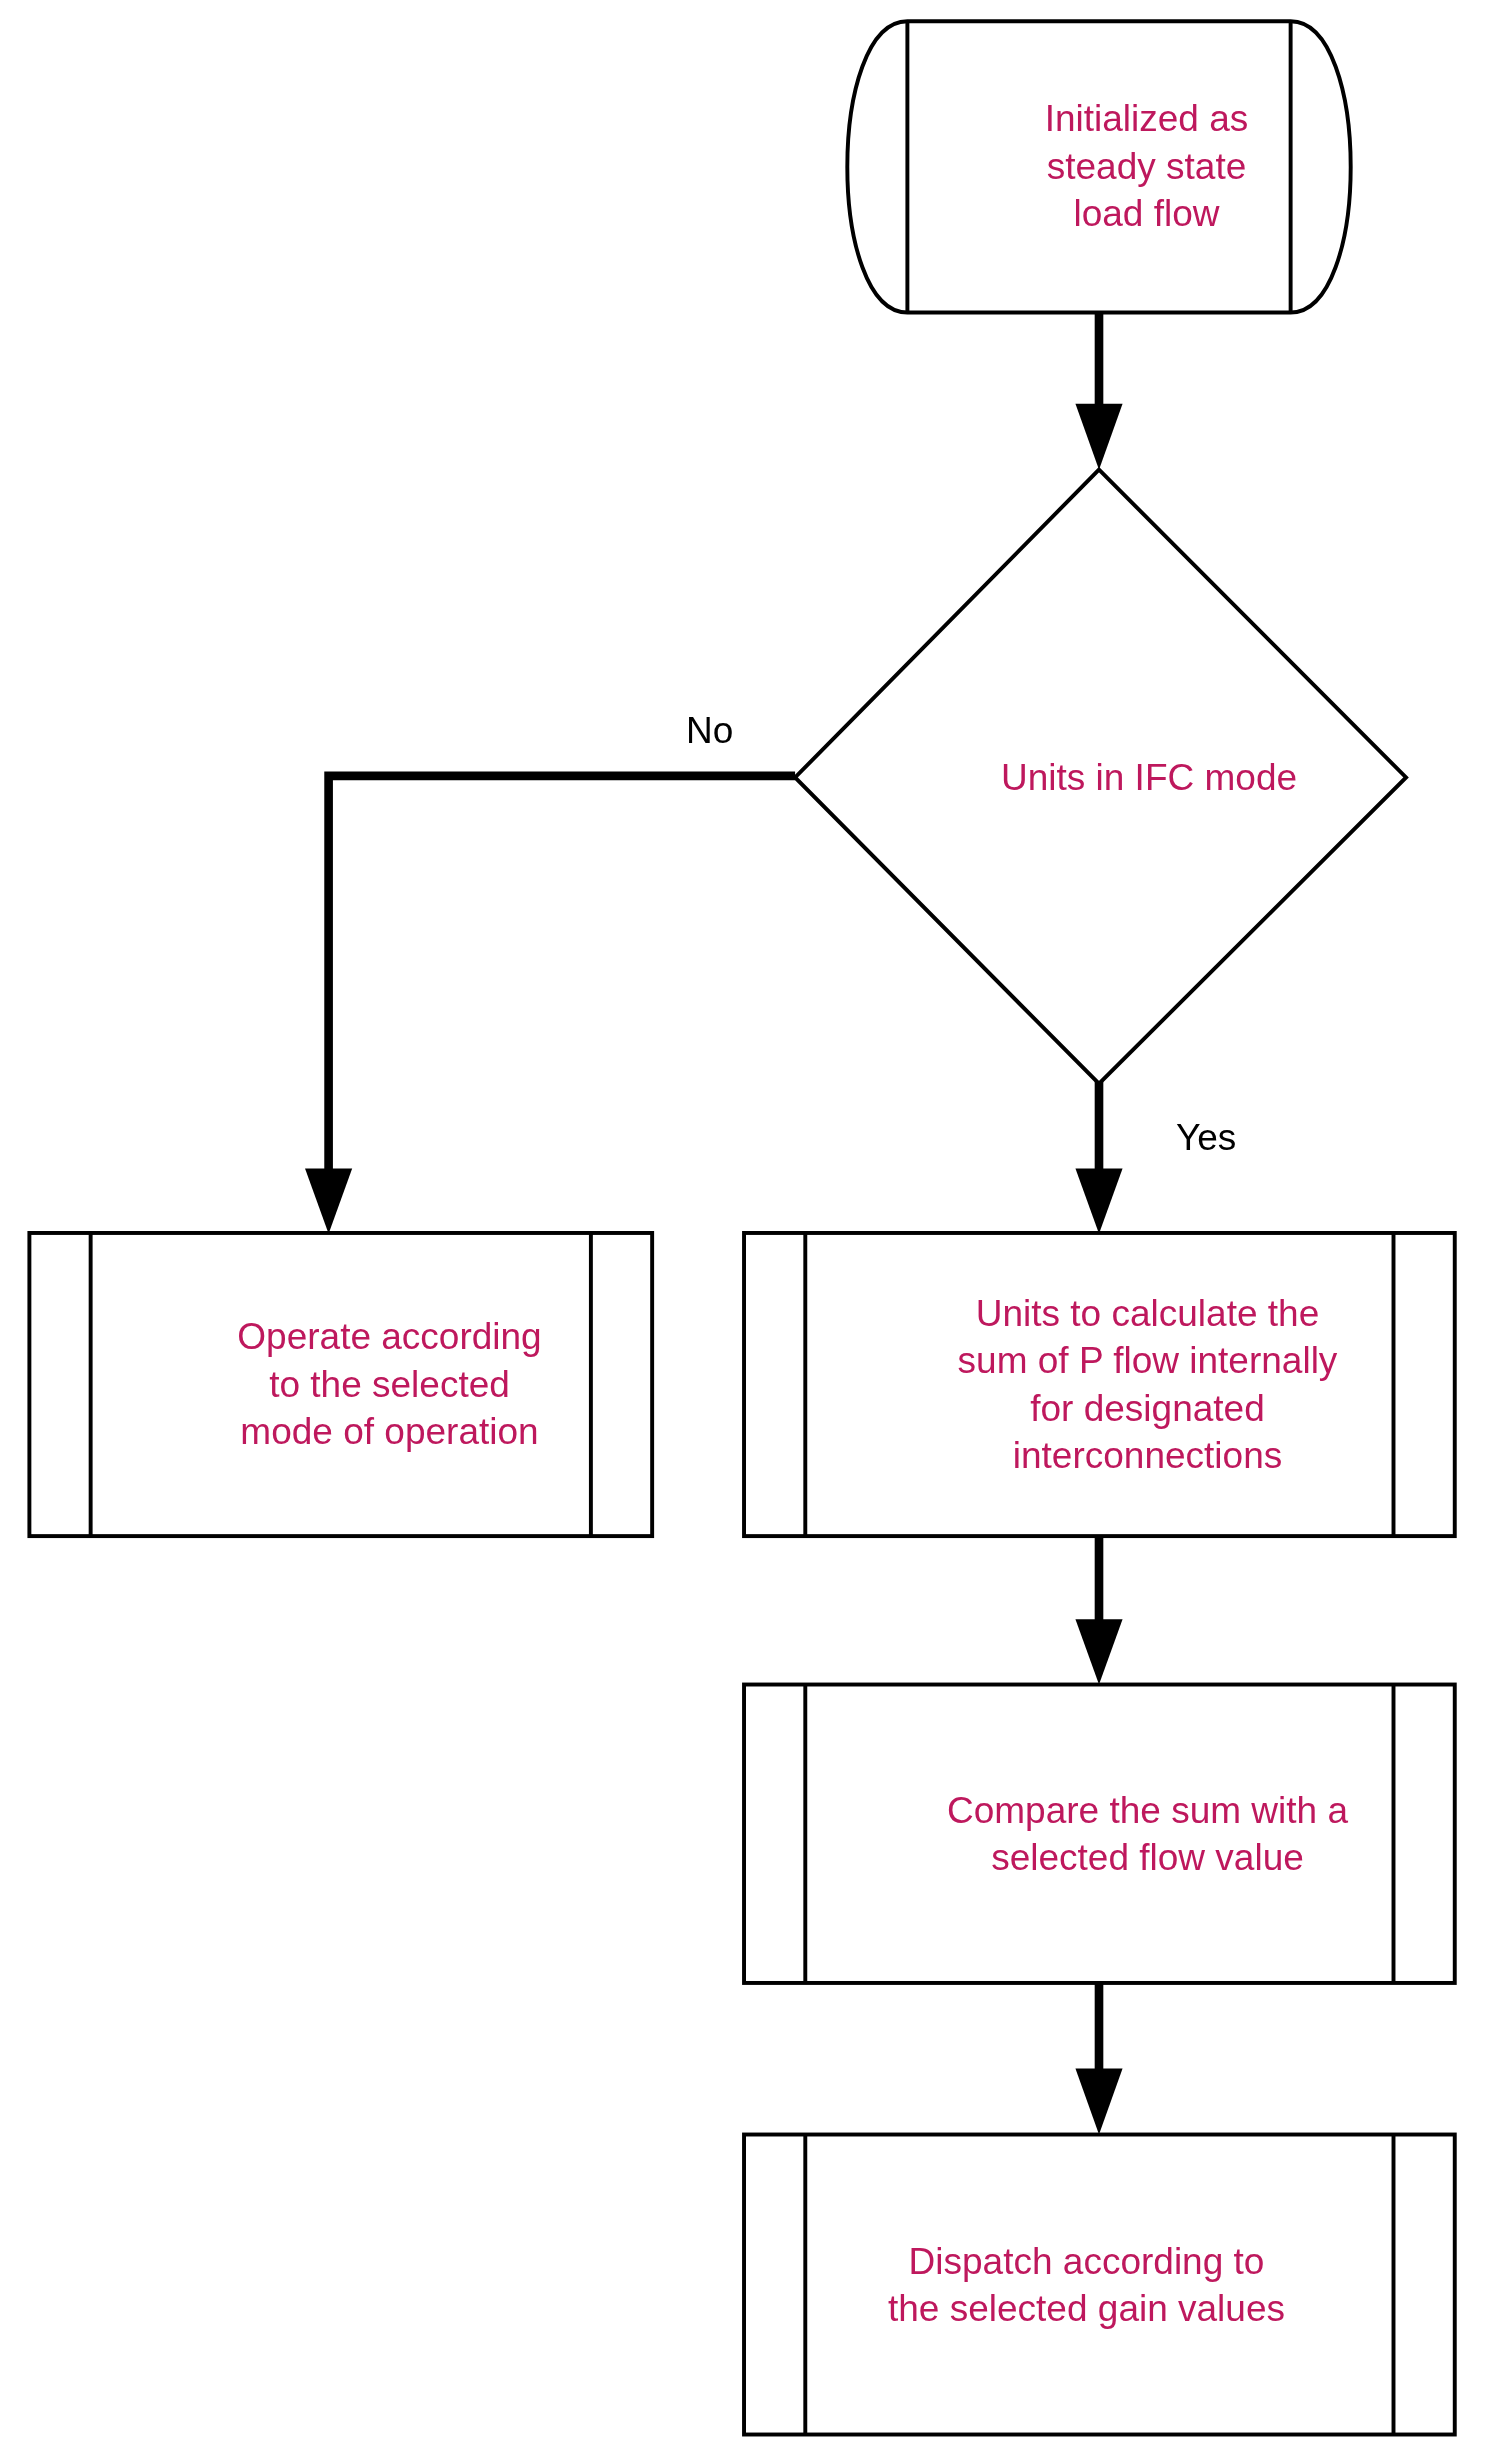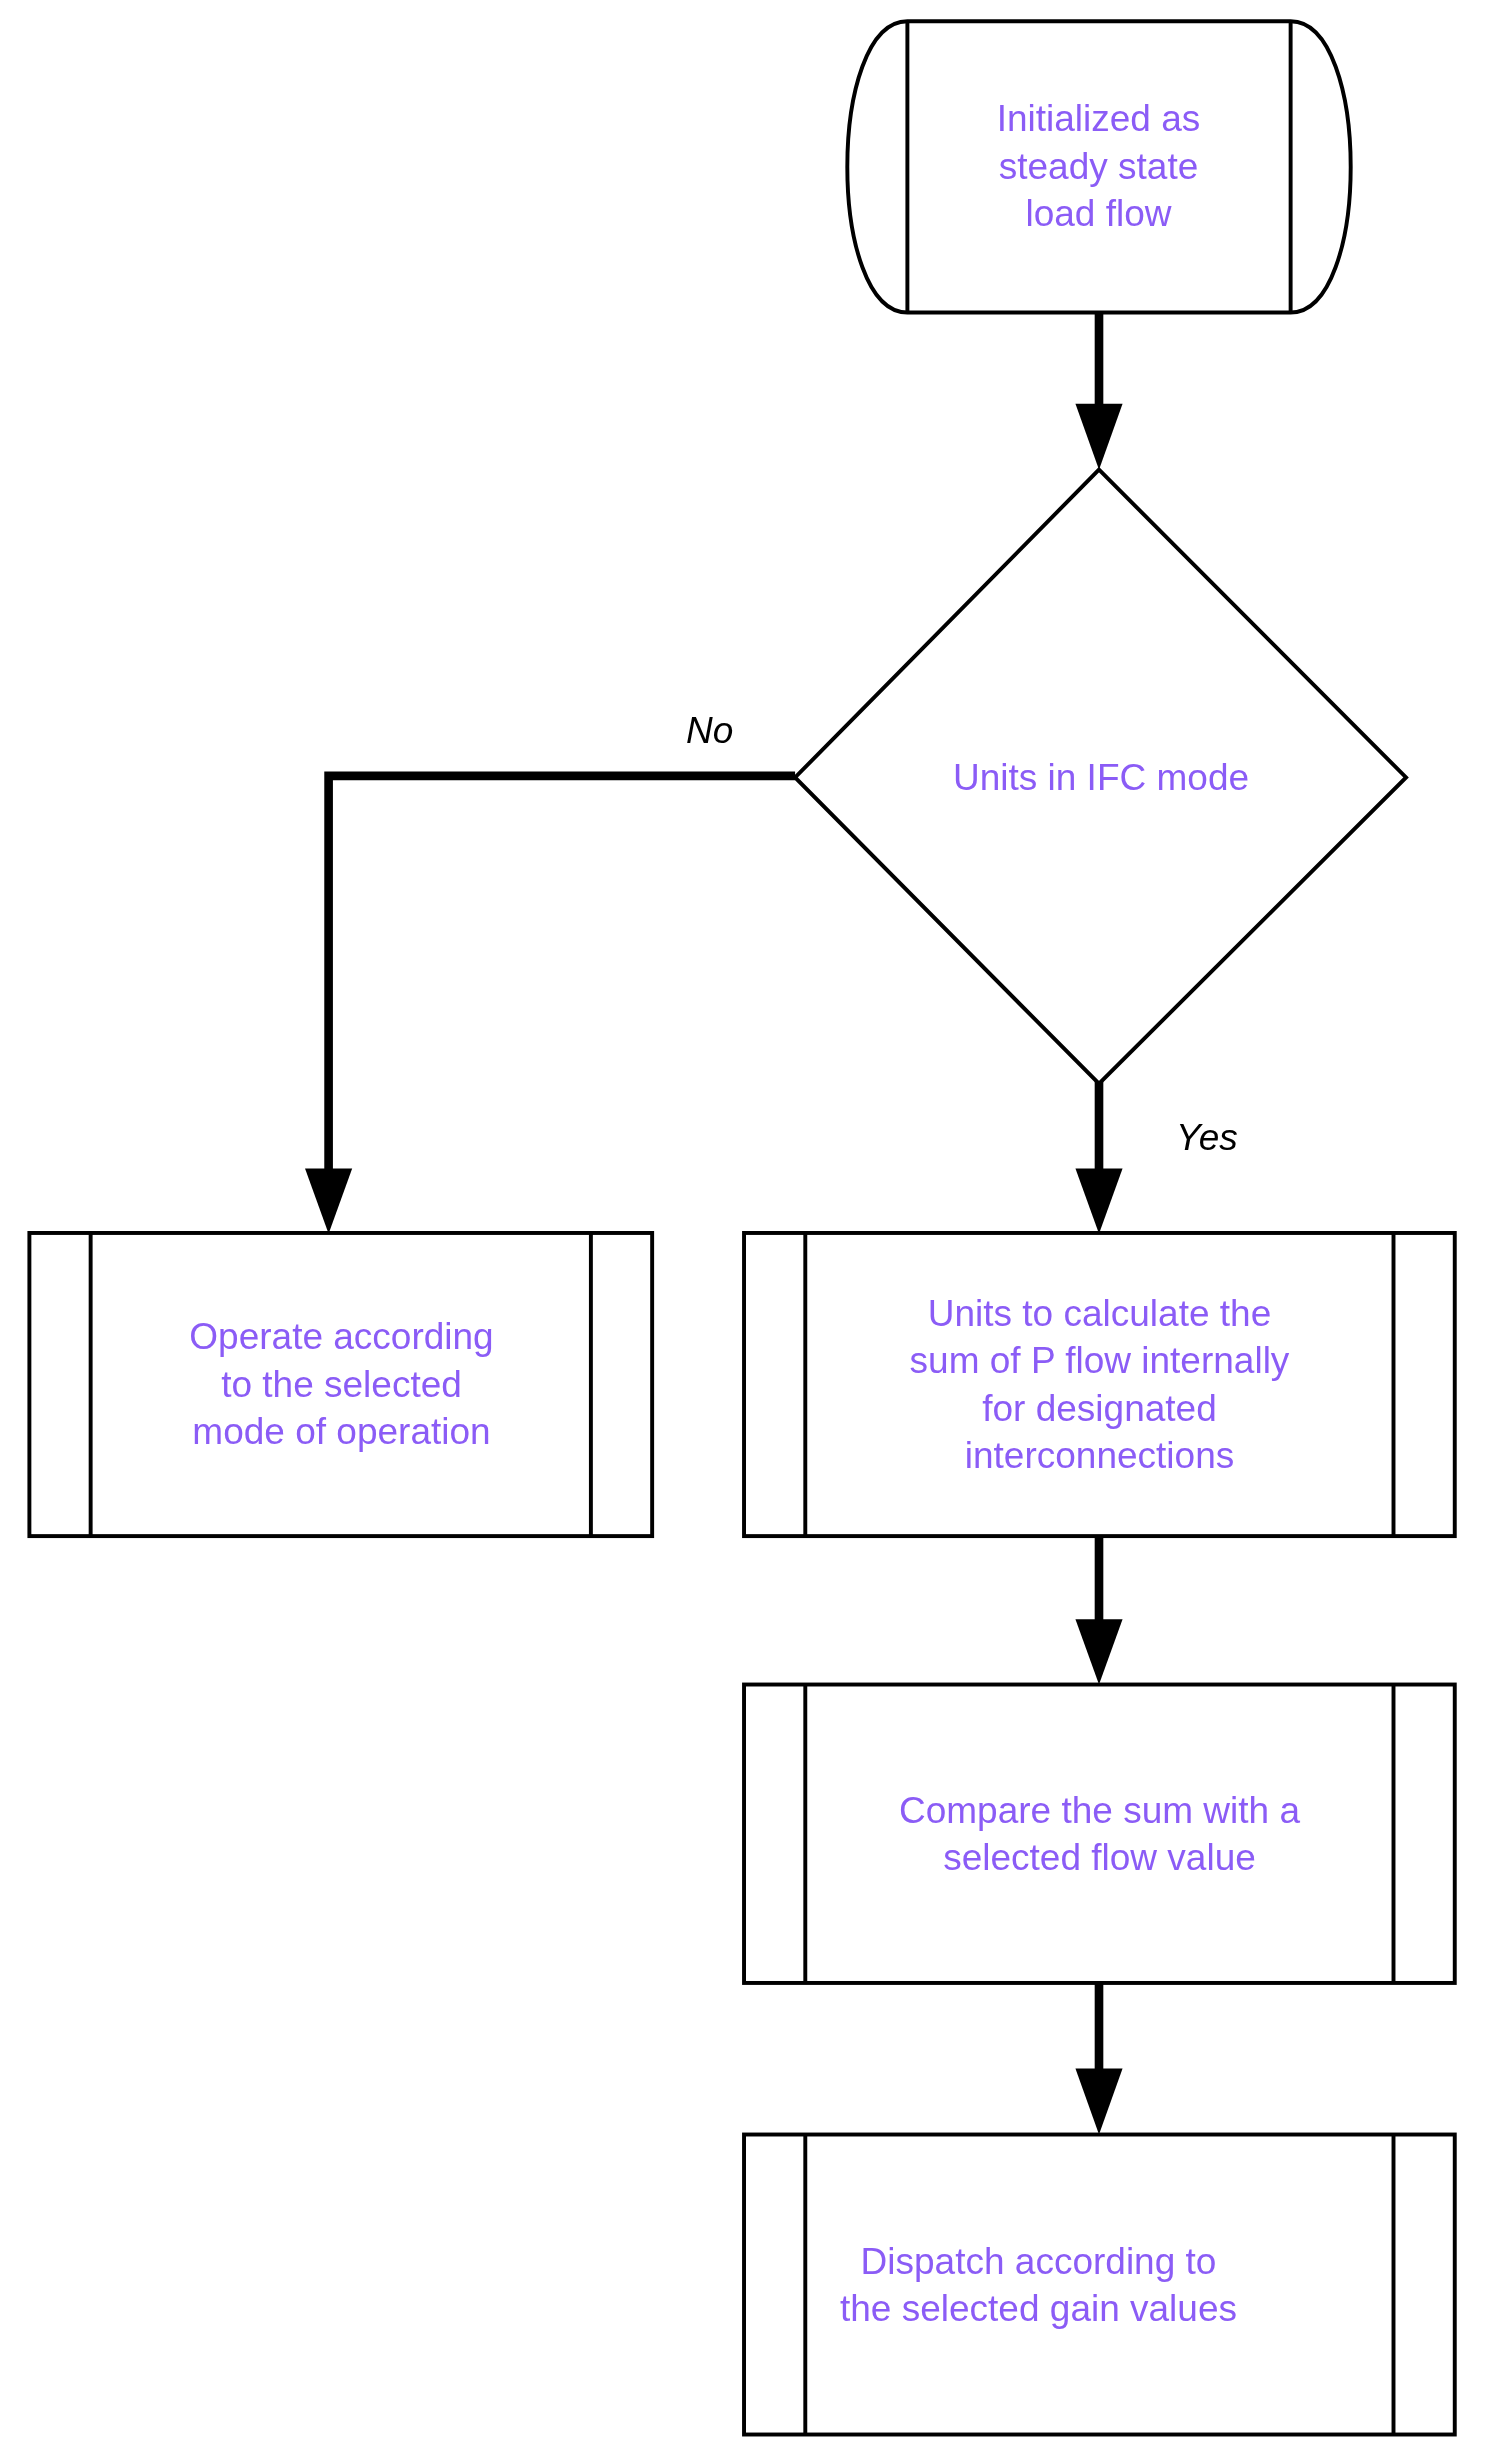--- a/index.html
+++ b/index.html
@@ -24,35 +24,35 @@
     width: 1492px;
     height: 2462px;
     display: block;
   }
   .node-text {
     position: absolute;
     display: flex;
     align-items: center;
     justify-content: center;
     text-align: center;
-    color: #8b5cf6;
+    color: #be185d;
     font-family: "Liberation Sans", sans-serif;
     line-height: 1.28;
     white-space: pre-line;
     pointer-events: none;
     font-size: 37px;
+    padding-left: 48px;
   }
   .edge-label {
     position: absolute;
     color: #000000;
     font-family: "Liberation Sans", sans-serif;
     font-size: 37px;
     line-height: 1;
     white-space: nowrap;
-    font-style: italic;
   }
   
   #text-start      { left: 907px; top: 21px;   width: 383px;  height: 291px; }
   #text-decision   { left: 833px; top: 738px;  width: 536px;  height: 79px; }
   #text-operate    { left: 90px;  top: 1233px; width: 503px;  height: 303px; }
   #text-calculate  { left: 805px; top: 1233px; width: 589px;  height: 303px; text-align: center; }
   #text-compare    { left: 805px; top: 1685px; width: 589px;  height: 298px; }
   #text-dispatch   { left: 805px; top: 2135px; width: 467px;  height: 300px; }
   
   #label-no  { left: 686px;  top: 712px;  }

